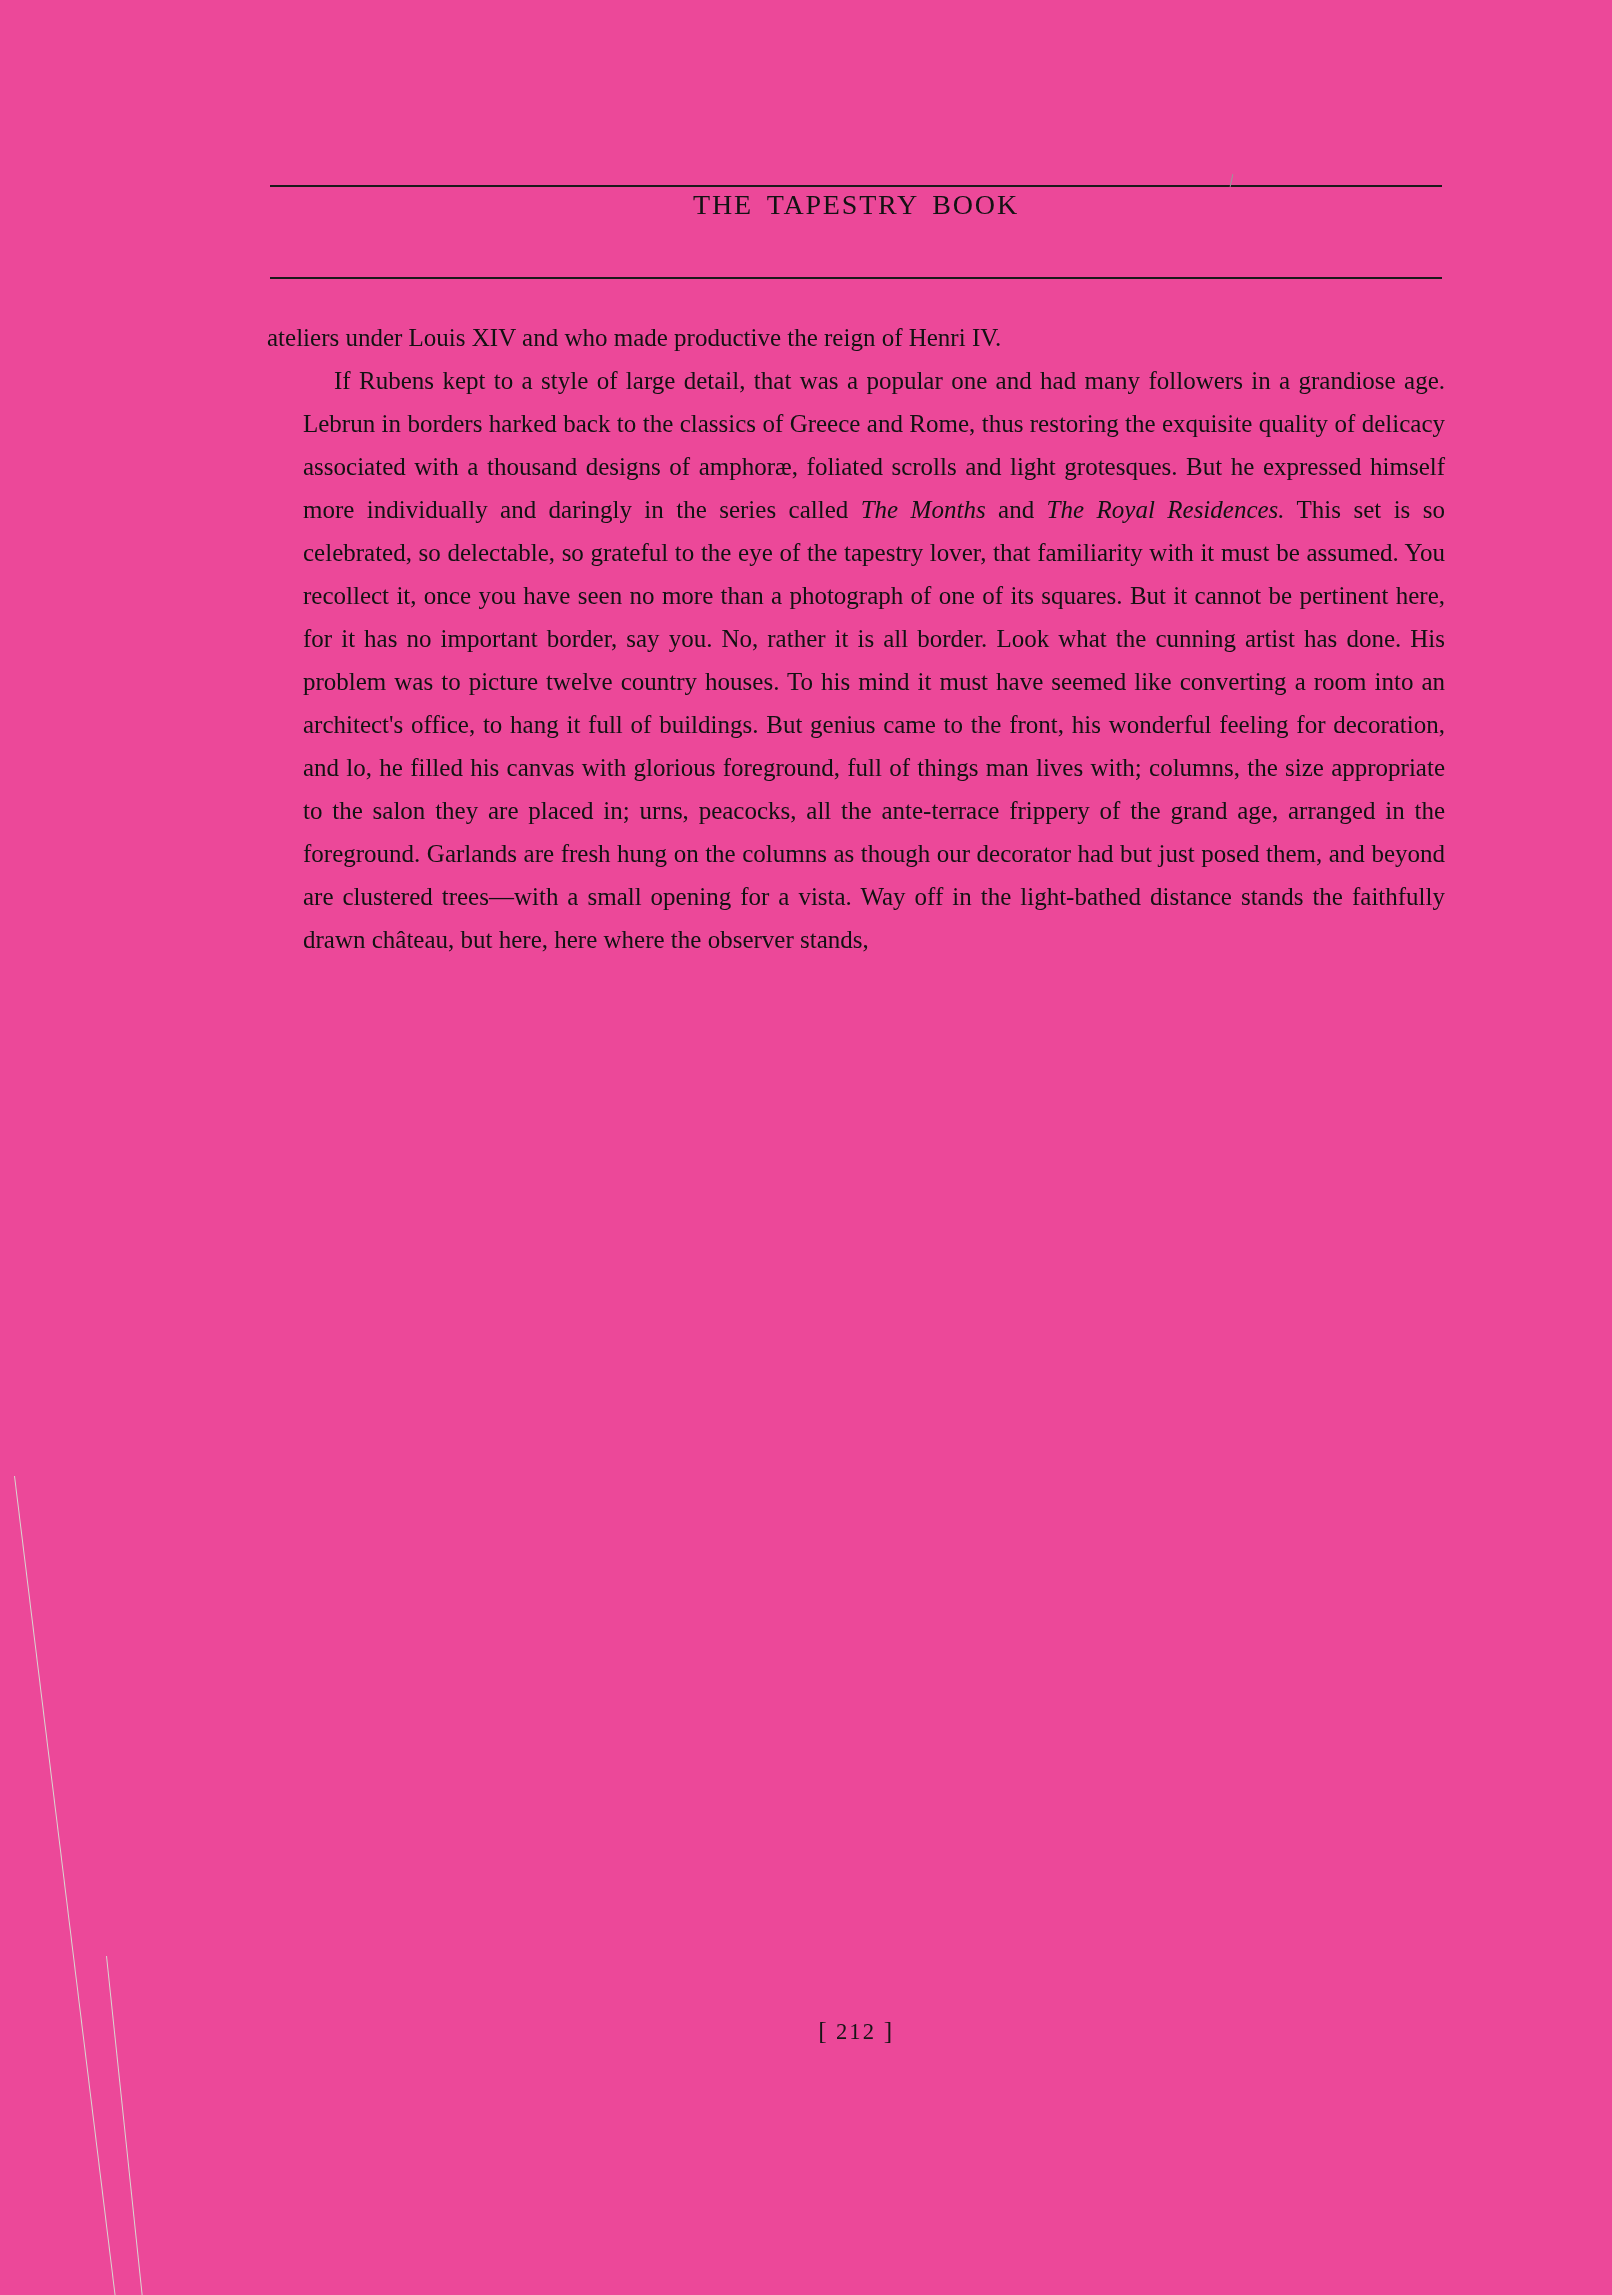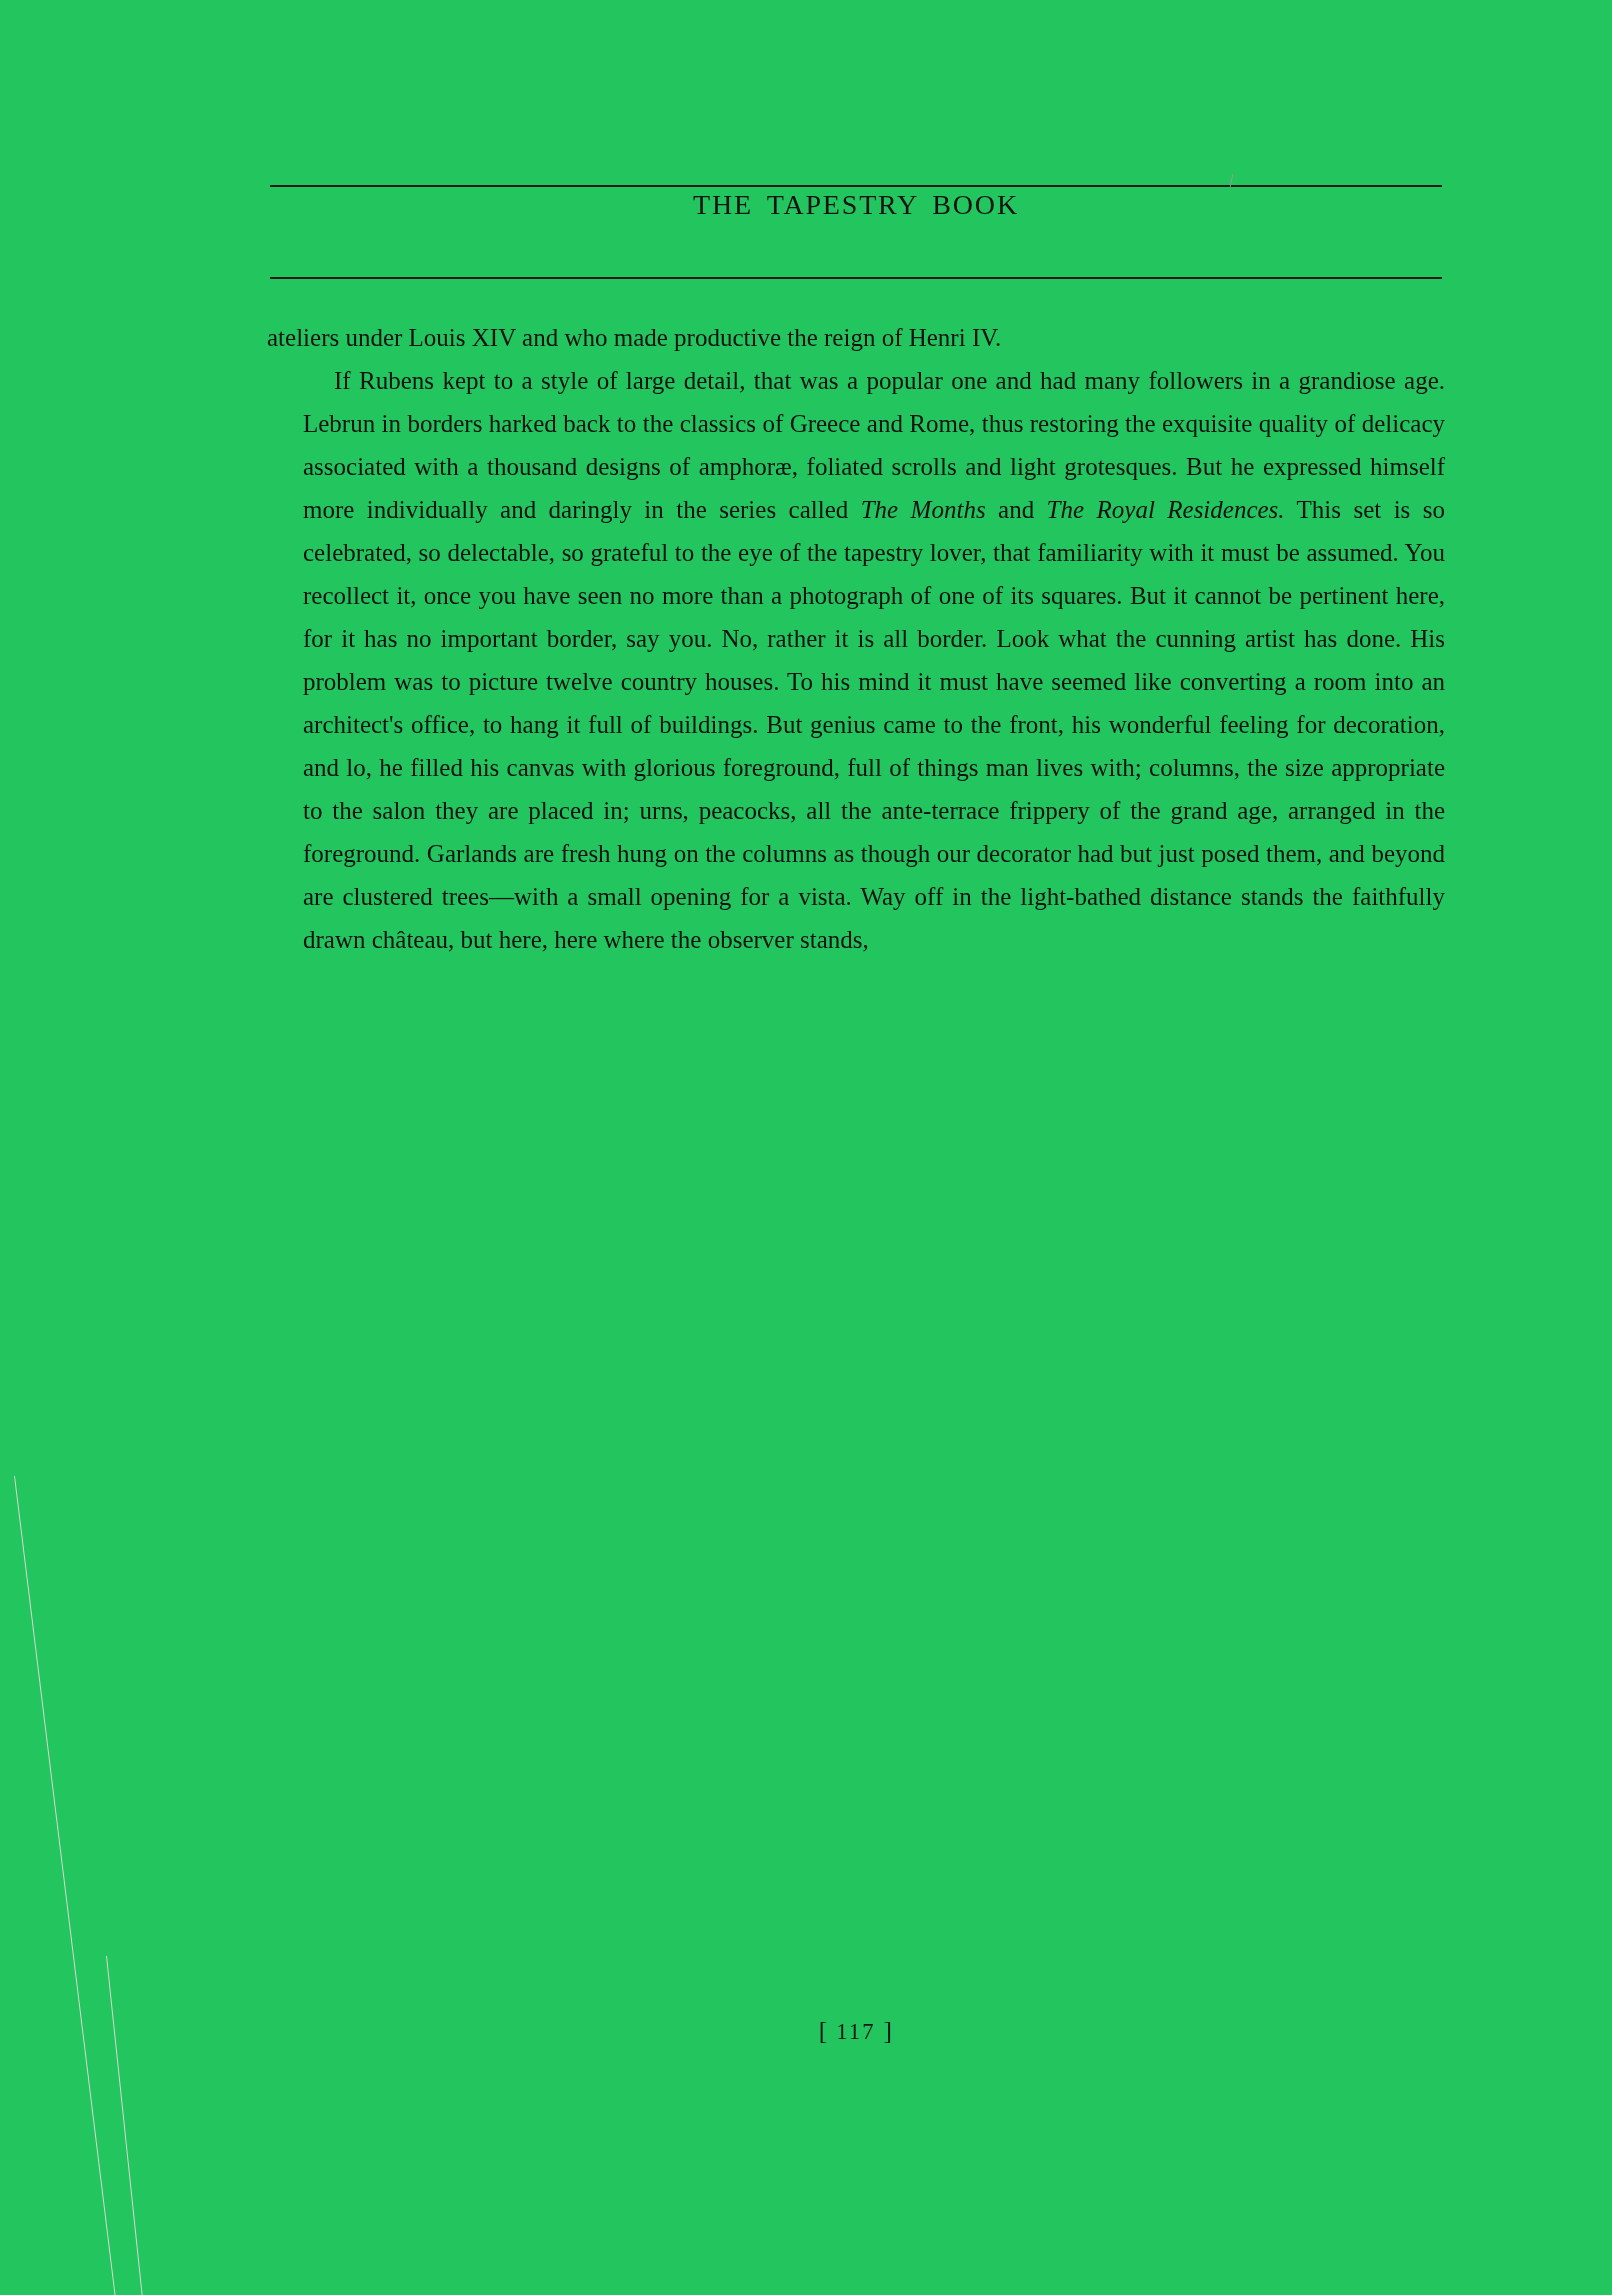--- a/index.html
+++ b/index.html
@@ -4,21 +4,21 @@
 <style>
   html, body {
     margin: 0;
     padding: 0;
     background: #ffffff;
   }
   .page {
     position: relative;
     width: 1613px;
     height: 2295px;
-    background: #22c55e;
+    background: #ec4899;
     overflow: hidden;
     font-family: "Liberation Serif", serif;
     color: #151515;
   }
   
   .edge-line {
     position: absolute;
     background: #d8d6d0;
     transform-origin: top left;
   }
@@ -114,18 +114,18 @@
   <div class="running-head">THE TAPESTRY BOOK</div>
   <div class="rule bottom"></div>
 
   <div class="body-text">
     <p>ateliers under Louis XIV and who made productive the reign of Henri IV.</p>
     <p class="indent"><span>If Rubens kept to a style of large detail, that was a popular one and had many followers in a grandiose age.  Lebrun in borders harked back to the classics of Greece and Rome, thus restoring the exquisite quality of delicacy associated with a thousand designs of amphoræ, foliated scrolls and light grotesques.  But he expressed himself more individually and daringly in the series called </span><i>The Months</i><span> and </span><i>The Royal Residences.</i><span>  This set is so celebrated, so delectable, so grateful to the eye of the tapestry lover, that familiarity with it must be assumed.  You recollect it, once you have seen no more than a photograph of one of its squares.  But it cannot be pertinent here, for it has no important border, say you.  No, rather it is all border.  Look what the cunning artist has done.  His problem was to picture twelve country houses.  To his mind it must have seemed like converting a room into an architect's office, to hang it full of buildings.  But genius came to the front, his wonderful feeling for decoration, and lo, he filled his canvas with glorious foreground, full of things man lives with; columns, the size appropriate to the salon they are placed in; urns, peacocks, all the ante-terrace frippery of the grand age, arranged in the foreground.  Garlands are fresh hung on the columns as though our decorator had but just posed them, and beyond are clustered trees—with a small opening for a vista. Way off in the light-bathed distance stands the faithfully drawn château, but here, here where the observer stands,</span></p>
   </div>
 
   <div class="folio">
     <span>[</span>
-    <span class="num">117</span>
+    <span class="num">212</span>
     <span>]</span>
   </div>
 
 </div>
 
 
 </body></html>

